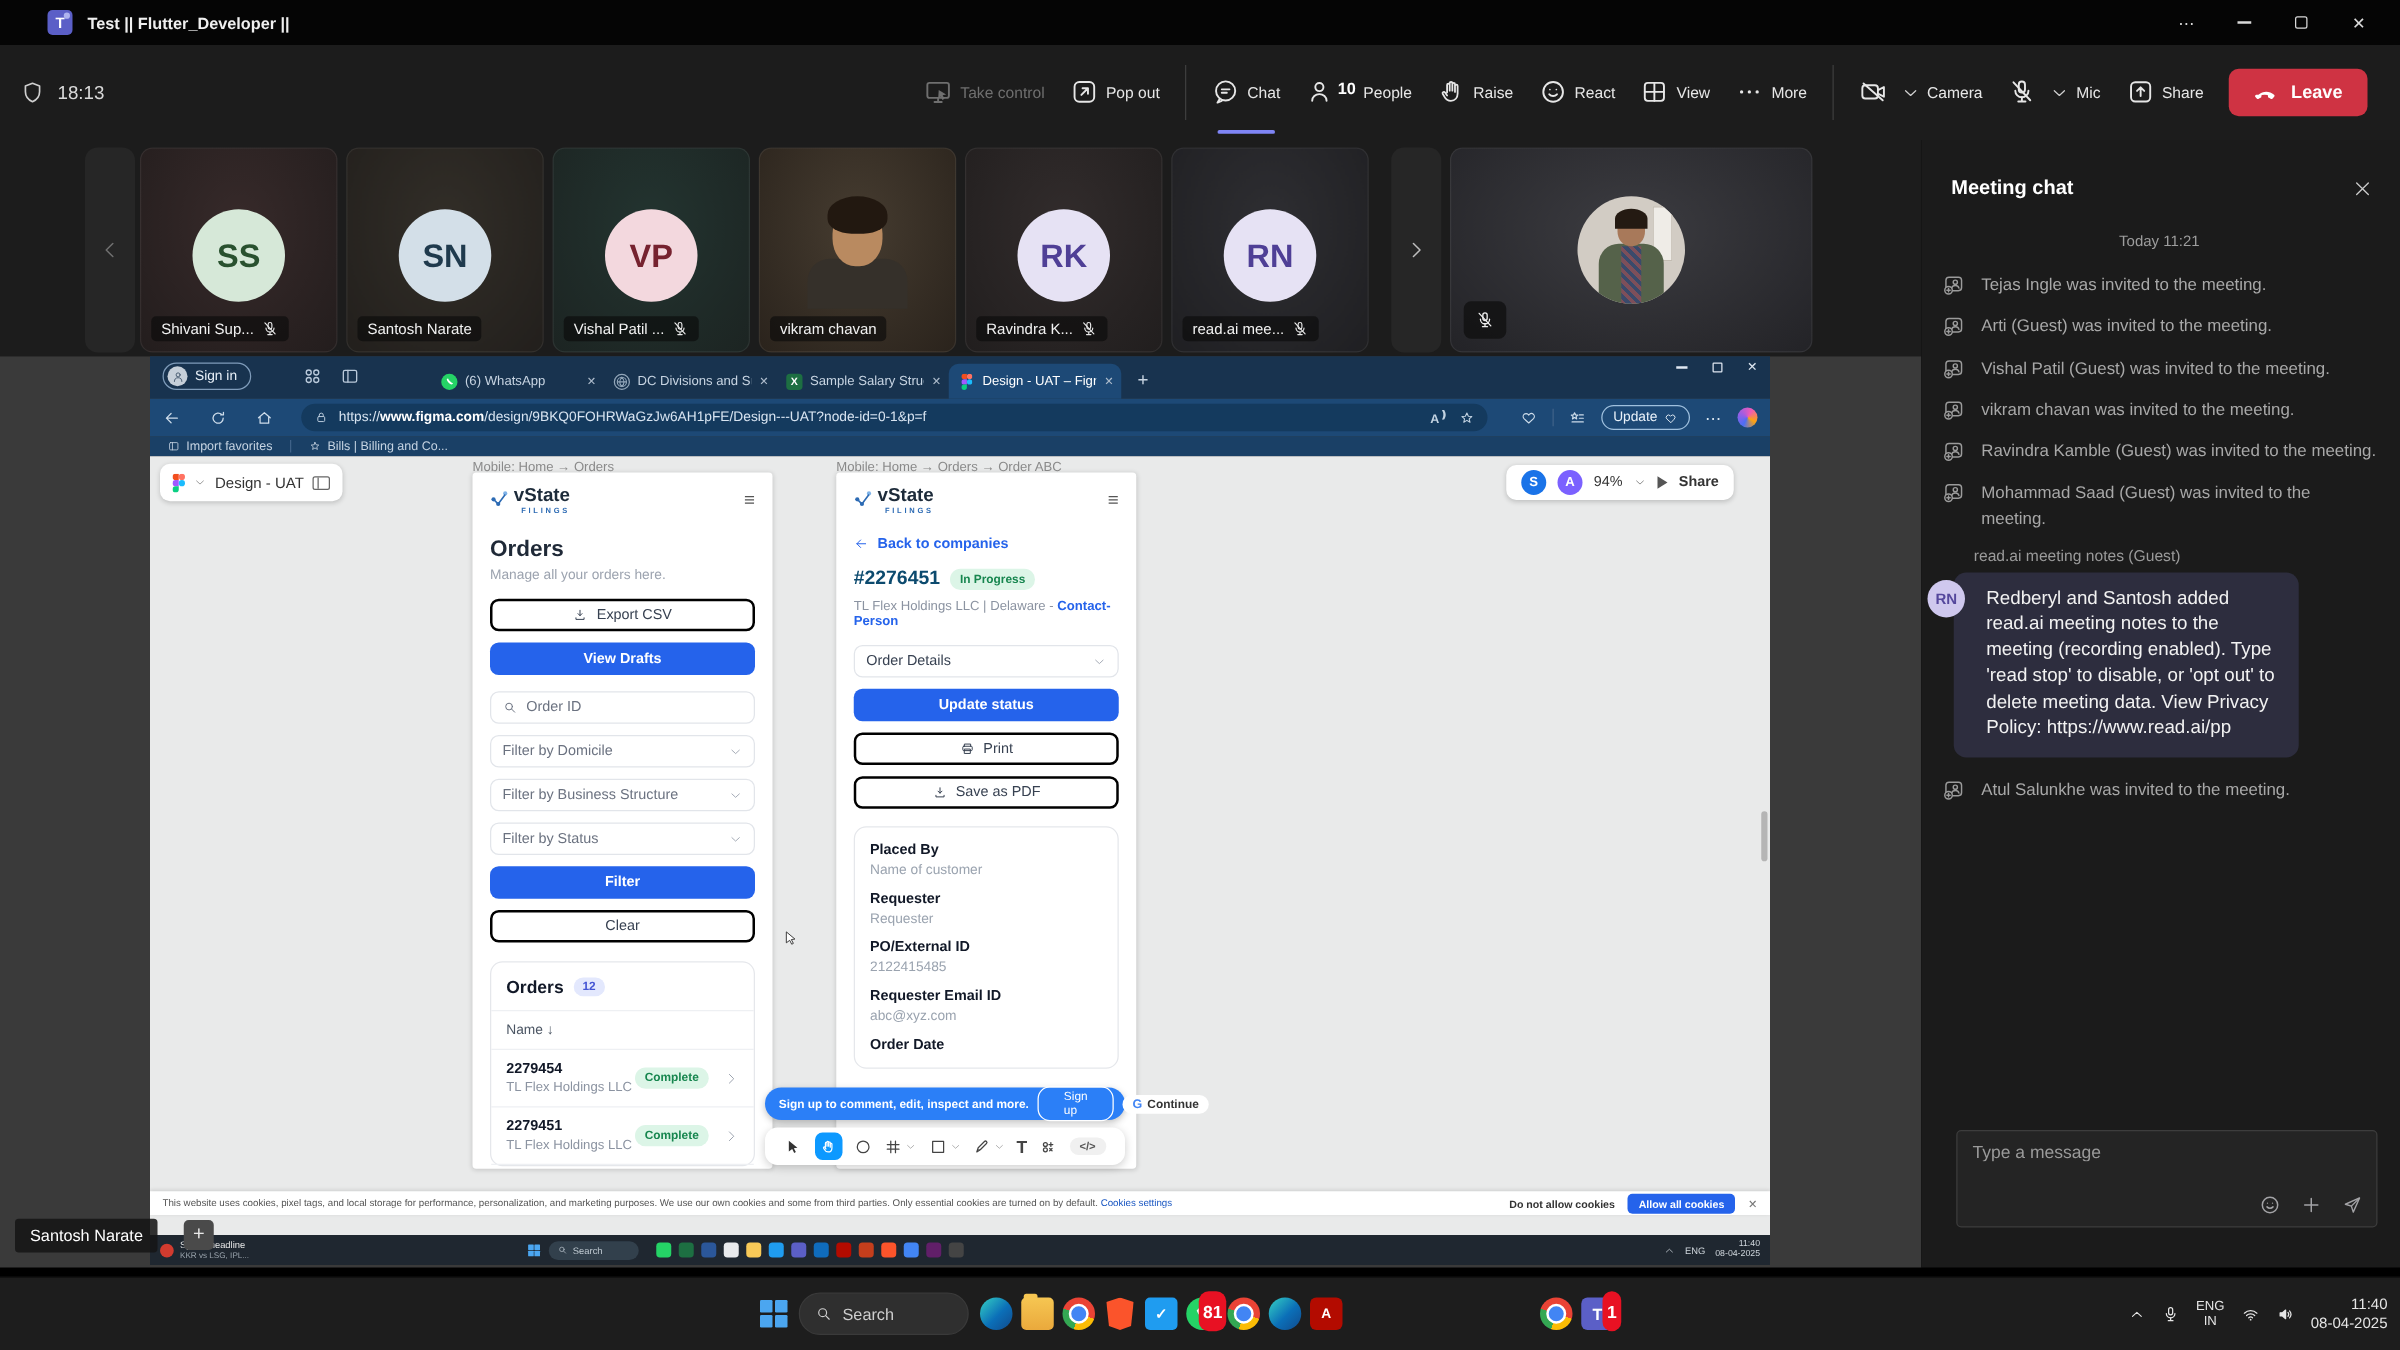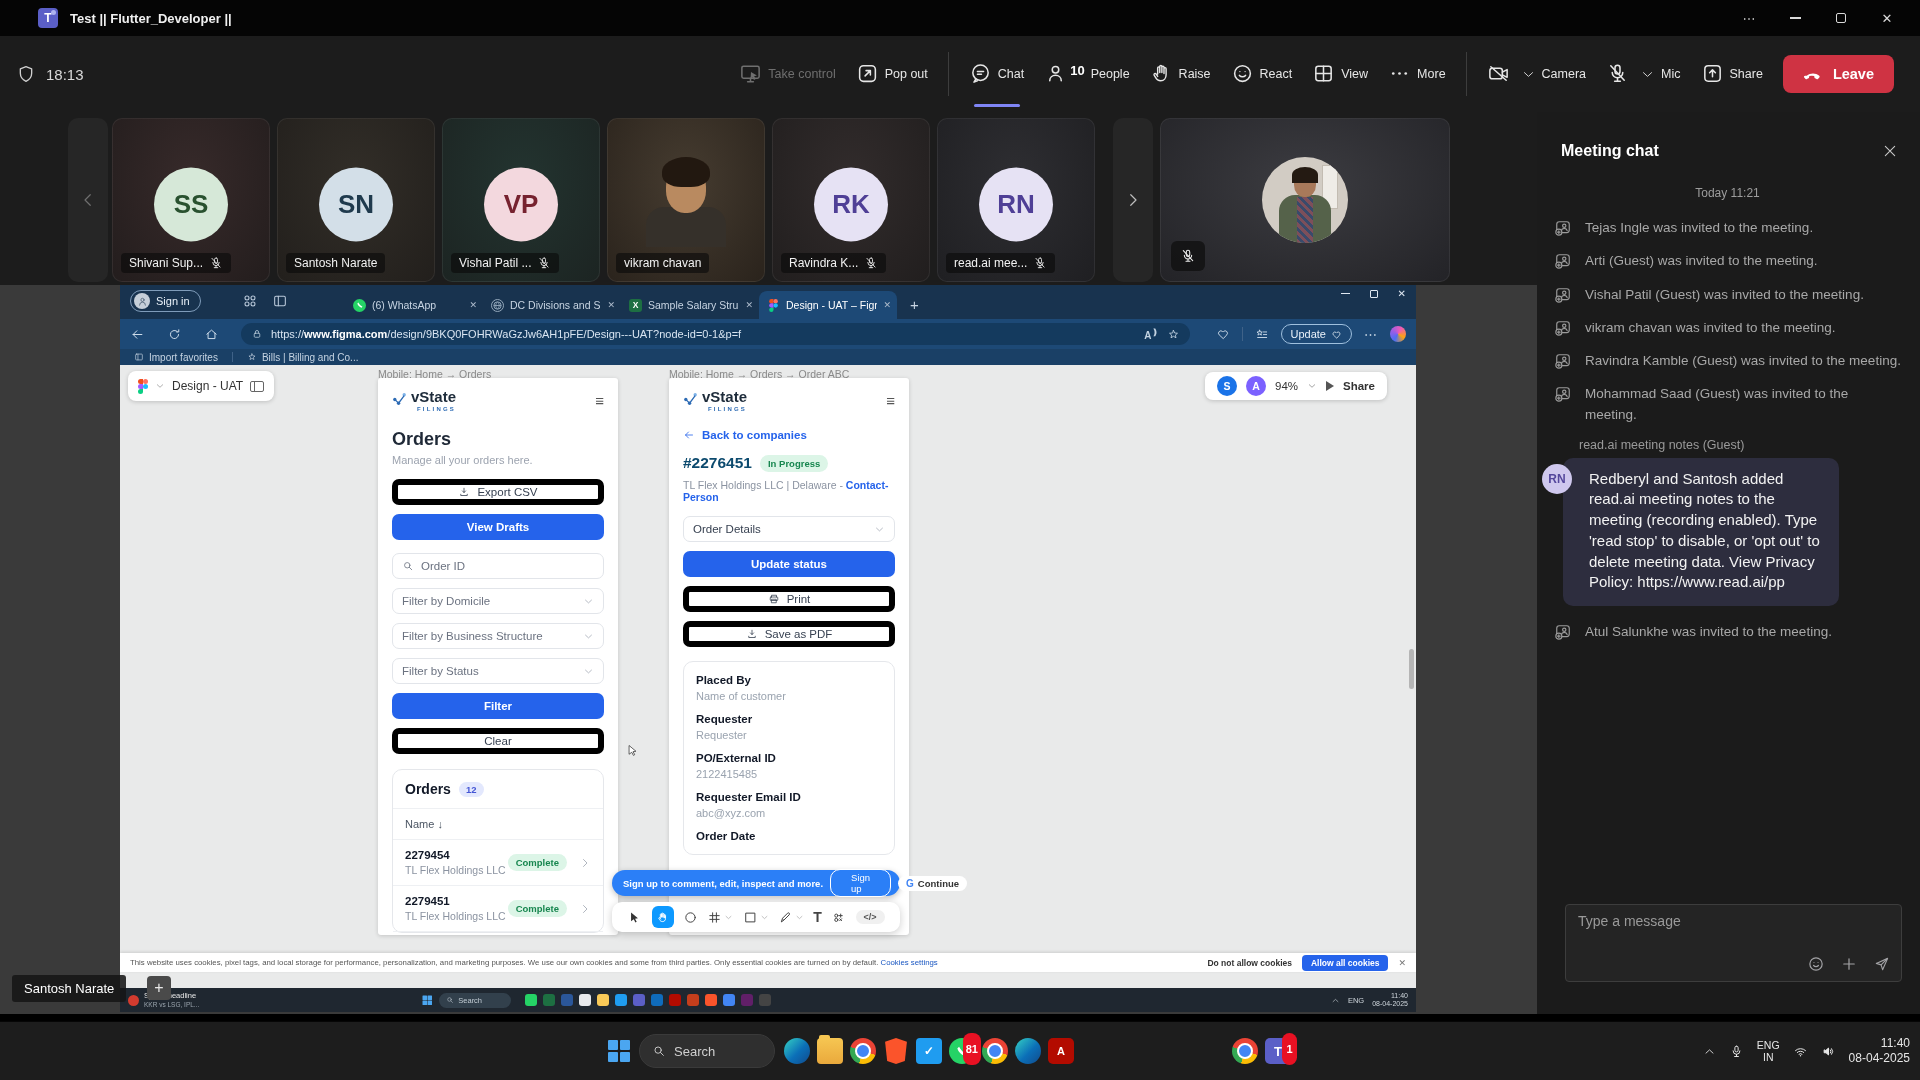--- a/index.html
+++ b/index.html
@@ -122,21 +122,21 @@
   .f-logorow { display:flex; align-items:center; justify-content:space-between; margin-top:11px; }
   .vstate { display:flex; align-items:flex-start; gap:4px; }
   .vstate svg { width:15px; height:15px; margin-top:2px; }
   .vs-col { display:flex; flex-direction:column; line-height:1; }
   .vs-brand { font-size:15px; font-weight:800; color:#1d2b3a; }
   .vs-sub { font-size:6px; font-weight:700; letter-spacing:2.2px; color:#2d6bb4; margin-top:2px; align-self:flex-end; }
   .burger { font-size:15px; color:#555; }
   .f-h1 { margin-top:17px; font-size:18px; font-weight:800; color:#1f2937; }
   .f-sub { margin-top:4px; font-size:11px; color:#9ca3af; }
   .fbtn { margin-top:9px; height:26px; border-radius:7px; display:flex; align-items:center; justify-content:center; gap:7px; font-size:11.5px; }
-  .fbtn.ghost { border:6px solid #000000; color:#374151; background:#fff; }
+  .fbtn.ghost { border:2px solid #000000; color:#374151; background:#fff; }
   .fbtn.blue { background:#2563eb; color:#fff; font-weight:700; }
   .fbtn .ic { width:12px; height:12px; }
   .f-input { margin-top:13px; height:26px; border:1px solid #e2e5ea; border-radius:7px; display:flex; align-items:center; gap:7px; padding:0 9px; color:#6b7280; font-size:11.5px; }
   .f-input .ic { width:12px; height:12px; color:#6b7280; }
   .f-select { margin-top:9px; height:26px; border:1px solid #e2e5ea; border-radius:7px; display:flex; align-items:center; justify-content:space-between; padding:0 9px; color:#6b7280; font-size:11.5px; }
   .f-select .chev { width:11px; height:11px; color:#9ca3af; }
   .f-card { margin-top:15px; border:1px solid #e5e7eb; border-radius:10px; }
   .f-card-h { display:flex; align-items:center; gap:8px; padding:11px 12px; border-bottom:1px solid #eef0f3; }
   .f-card-h .t { font-size:14px; font-weight:800; color:#111827; }
   .cntbadge { background:#e3e8fd; color:#4455d4; font-size:9.5px; font-weight:700; border-radius:999px; padding:2px 7px; }
@@ -220,21 +220,21 @@
 
   
   .taskbar { position:absolute; left:0; bottom:0; width:1920px; height:59px; background:#1d1d1d; border-top:1px solid #060606; }
   .tb-center { position:absolute; left:608px; top:0; height:100%; display:flex; align-items:center; gap:9px; }
   .start { width:22px; height:22px; display:grid; grid-template-columns:10px 10px; grid-template-rows:10px 10px; gap:2px; }
   .start i { background:#4ba6f0; border-radius:1px; }
   .searchpill { width:136px; height:34px; border-radius:17px; background:#2f2f2f; border:1px solid #3a3a3a; display:flex; align-items:center; gap:8px; padding:0 12px; color:#cfcfcf; font-size:13px; }
   .searchpill .ic { width:14px; height:14px; }
   .apps { display:flex; align-items:center; gap:7px; }
   .app { position:relative; width:26px; height:26px; border-radius:5px; }
-  .app .abadge { position:absolute; right:-6px; top:-5px; min-width:15px; height:14px; border-radius:8px; background:#e81123; color:#fff; font-size:11px; font-weight:700; display:flex; align-items:center; justify-content:center; padding:16px 3px; }
+  .app .abadge { position:absolute; right:-6px; top:-5px; min-width:15px; height:14px; border-radius:8px; background:#e81123; color:#fff; font-size:14px; font-weight:700; display:flex; align-items:center; justify-content:center; padding:16px 3px; }
   .apps-gap { width:140px; }
   .app-chrome { border-radius:50%; background:conic-gradient(#ea4335 0 30%, #fbbc05 30% 55%, #34a853 55% 80%, #ea4335 80% 100%); position:relative; }
   .app-chrome::after { content:""; position:absolute; left:50%; top:50%; transform:translate(-50%,-50%); width:12px; height:12px; border-radius:50%; background:#4285f4; border:2px solid #fff; }
   .app-edge { border-radius:50%; background:linear-gradient(135deg,#35d2c4,#0b6fb8 55%,#114a8b); }
   .app-folder { background:linear-gradient(#f6c652,#eaa93c); border-radius:4px; position:relative; }
   .app-folder::before { content:""; position:absolute; top:-3px; left:2px; width:11px; height:5px; border-radius:2px 2px 0 0; background:#f6c652; }
   .app-brave { background:#fb542b; clip-path:polygon(50% 0,92% 14%,84% 88%,50% 100%,16% 88%,8% 14%); }
   .app-vscode { background:#1f9cf0; border-radius:4px; color:#fff; font-size:12px; font-weight:700; display:flex; align-items:center; justify-content:center; }
   .app-whatsapp { border-radius:50%; background:#25d366; color:#fff; display:flex; align-items:center; justify-content:center; }
   .app-whatsapp .ic { width:14px; height:14px; }

